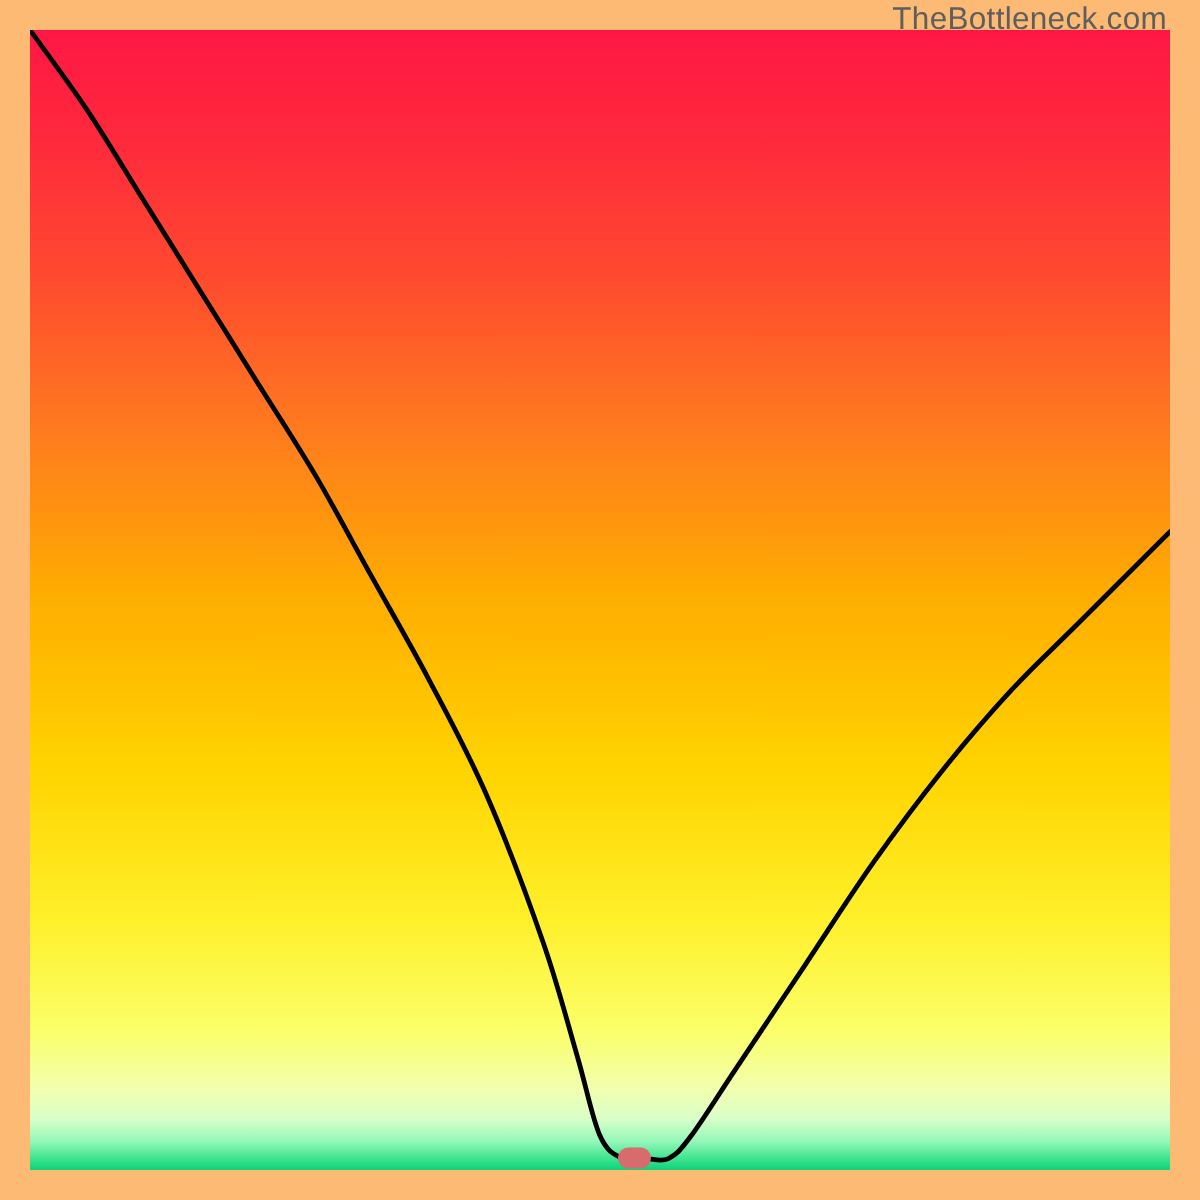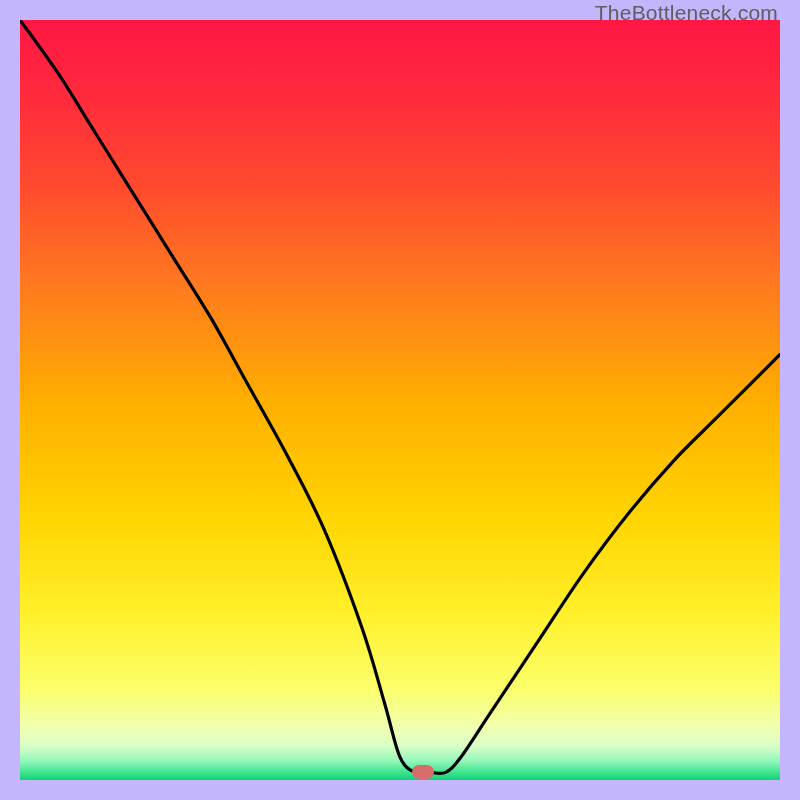--- a/index.html
+++ b/index.html
@@ -8,21 +8,21 @@
     width: 800px;
     height: 800px;
     overflow: hidden;
     background: #000;
     font-family: Arial, Helvetica, sans-serif;
   }
   .chart-frame {
     position: relative;
     width: 800px;
     height: 800px;
-    background: #c4b5fd;
+    background: #fdba74;
   }
   .plot-area {
     position: absolute;
     left: 20px;
     top: 20px;
     width: 760px;
     height: 760px;
     overflow: hidden;
   }
   .gradient-bg {

